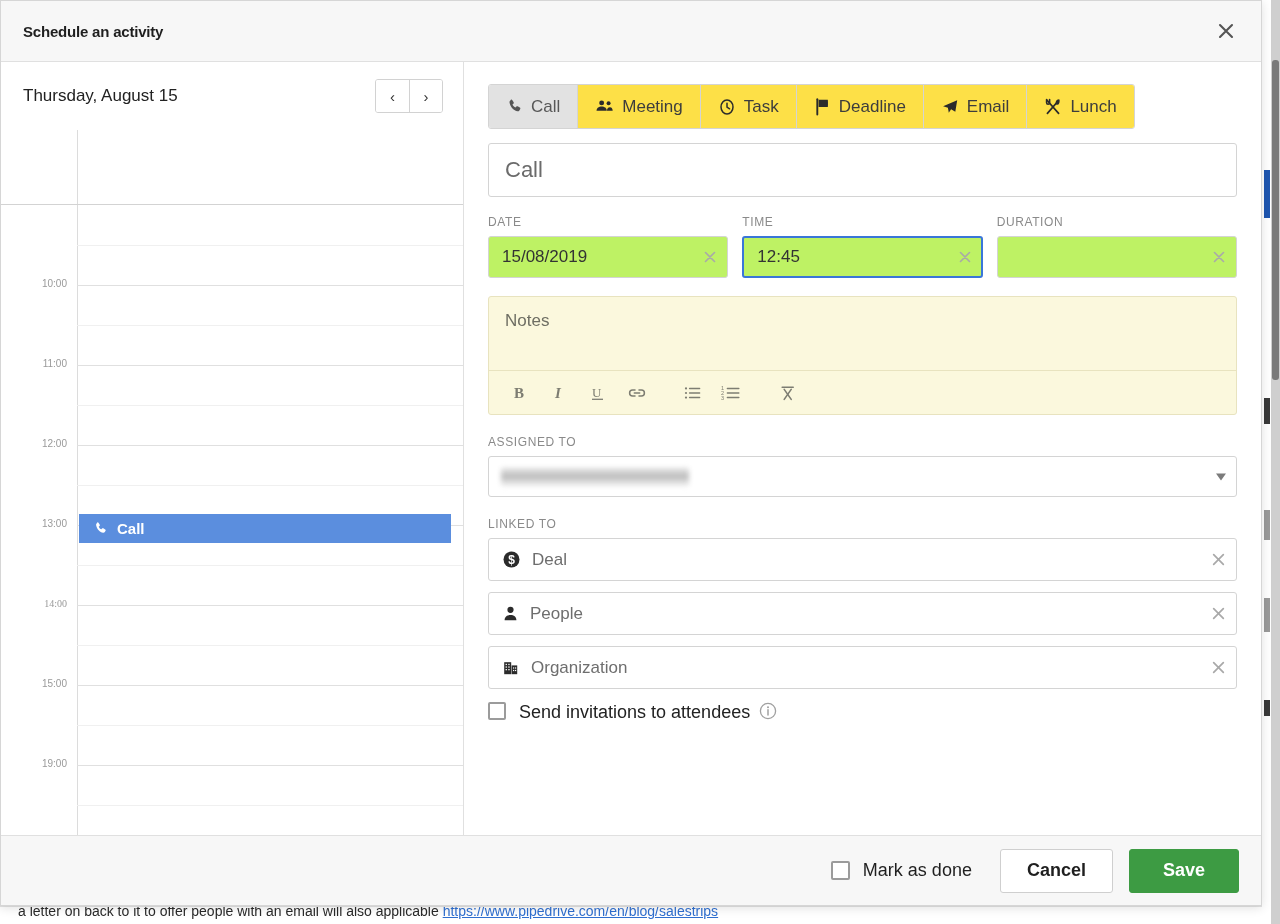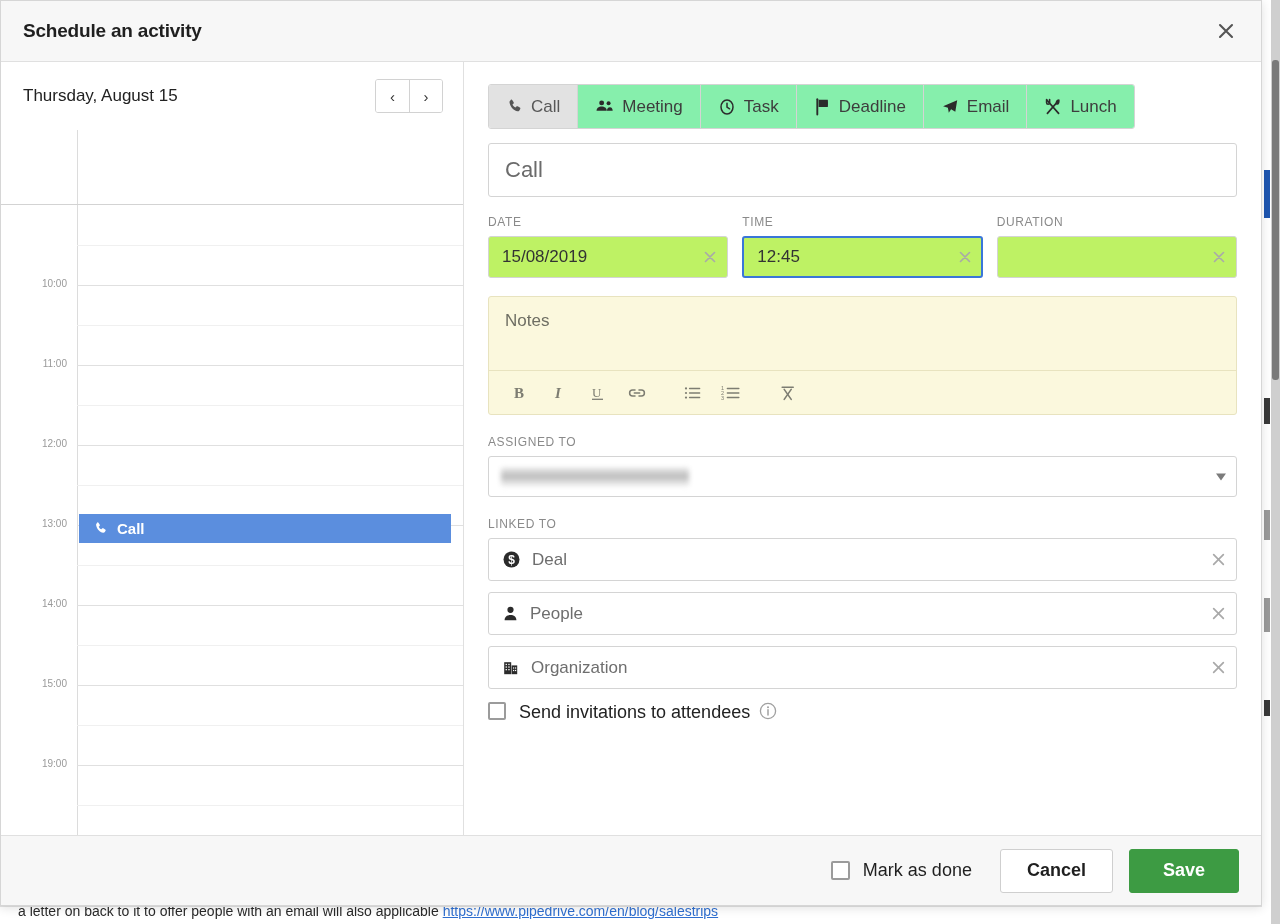--- a/index.html
+++ b/index.html
@@ -71,21 +71,21 @@
   
   .modal-header {
     height: 61px; flex: 0 0 61px;
     background: #f7f7f7;
     border-bottom: 1px solid #e0e0e0;
     display: flex; align-items: center;
     padding: 0 20px 0 22px;
     position: relative;
   }
   .modal-title {
-    font-size: 19px; font-weight: bold; color: #1f1f1f;
+    font-size: 15px; font-weight: bold; color: #1f1f1f;
     letter-spacing: -0.2px;
   }
   .close-btn {
     position: absolute; right: 20px; top: 50%;
     transform: translateY(-50%);
     width: 30px; height: 30px;
     display: flex; align-items: center; justify-content: center;
     cursor: pointer;
   }
   .close-btn svg { display: block; }
@@ -185,21 +185,21 @@
     border: 1px solid #d4d4d4;
     border-radius: 3px;
     overflow: hidden;
     width: fit-content;
     background: #fff;
   }
   .type-tab {
     display: flex; align-items: center; gap: 8px;
     padding: 0 17px; height: 43px;
     font-size: 17px; color: #3d3d3d;
-    background: #86efac; cursor: pointer;
+    background: #fde047; cursor: pointer;
     border: none;
     border-right: 1px solid #d4d4d4;
     font-family: "Liberation Sans", sans-serif;
     white-space: nowrap;
   }
   .type-tab:last-child { border-right: none; }
   .type-tab.active { background: #e2e2e2; color: #575757; }
   .type-tab svg { display: block; flex: 0 0 auto; }
 
   .title-input {
@@ -435,21 +435,21 @@
             <div class="half-line" style="top:595px;"></div>
             <div class="hour-line" style="top:635px;"></div>
             <div class="half-line" style="top:675px;"></div>
 
           </div>
 
           <div class="hour-label" style="top:148px;">10:00</div>
           <div class="hour-label" style="top:228px;padding-left:8px;">11:00</div>
           <div class="hour-label" style="top:308px;">12:00</div>
           <div class="hour-label" style="top:388px;padding-left:32px;">13:00</div>
-          <div class="hour-label" style="top:468px;">14:00</div>
+          <div class="hour-label" style="top:468px;font-family:Liberation Serif, serif;">14:00</div>
           <div class="hour-label" style="top:548px;">15:00</div>
           <div class="hour-label" style="top:628px;">19:00</div>
 
           <div class="event" style="top:384px;">
             <span class="ev-ico">
               <svg width="15" height="15" viewBox="0 0 16 16" aria-hidden="true">
                 <path d="M4.6 1.6c.5-.3 1.1-.1 1.4.4l1.2 2c.3.5.2 1.1-.3 1.4l-.8.6c.5 1.3 1.6 2.4 2.9 2.9l.6-.8c.3-.4.9-.6 1.4-.3l2 1.2c.5.3.7.9.4 1.4l-.8 1.3c-.4.6-1.1.9-1.8.8C7.4 11.9 4.1 8.6 3.3 4.2c-.1-.7.2-1.4.8-1.8l.5-.8z" fill="#ffffff"></path>
               </svg>
             </span>
             <span>Call</span>

